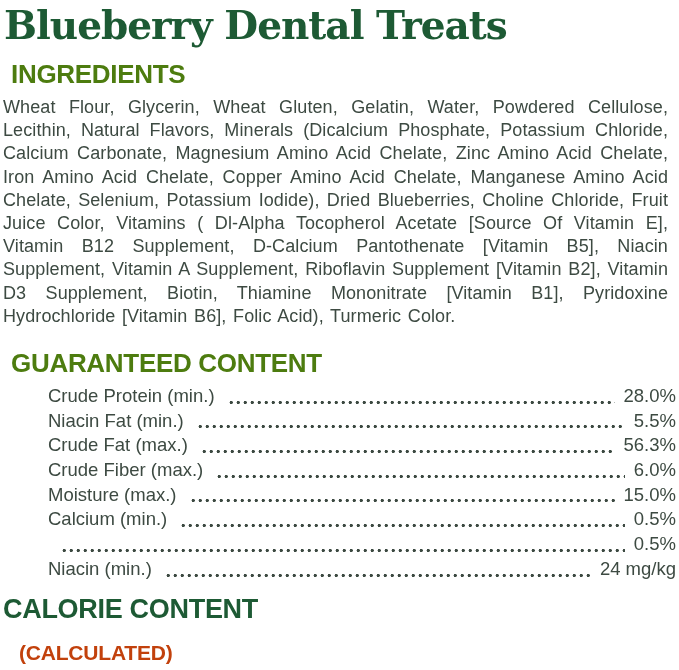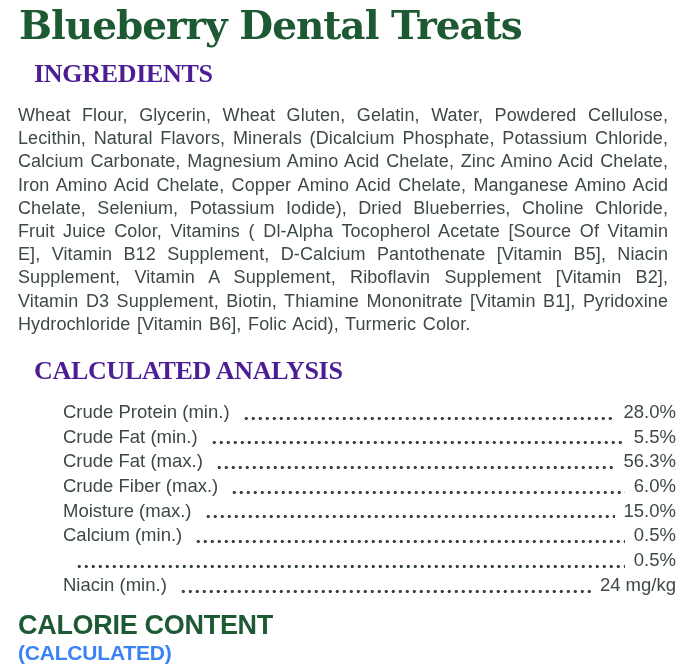--- a/index.html
+++ b/index.html
@@ -12,42 +12,42 @@
     height: 670px;
     overflow: hidden;
     font-family: "Liberation Sans", sans-serif;
     color: #3d4a42;
     -webkit-font-smoothing: antialiased;
   }
   .page {
     box-sizing: border-box;
     width: 679px;
     height: 670px;
-    padding: 2px 3px 0 18px;
+    padding: 2px 3px 0 3px;
     border-radius: 10px;
   }
   
   .title {
     font-family: "DejaVu Serif", serif;
     font-weight: 700;
     font-size: 39px;
     line-height: 46px;
     letter-spacing: -1px;
     color: #1d5a34;
     margin: 0 0 0 1px;
   }
   
   .section-heading {
-    font-family: Liberation Serif, serif;
+    font-family: Liberation Sans, sans-serif;
     font-weight: 800;
     font-size: 26px;
     line-height: 28px;
     letter-spacing: -0.3px;
-    color: #4c1d95;
-    margin: 16px;
+    color: #4d7c0f;
+    margin: 8px;
   }
   .ingredients-heading { margin-top: 12px; }
   .analysis-heading   { margin-top: 21px; }
   
   .ingredients-text {
     font-size: 18px;
     line-height: 23.2px;
     text-align: justify;
     margin: 7px 8px 0 0;
     word-spacing: 1.5px;
@@ -88,22 +88,22 @@
     line-height: 30px;
     letter-spacing: -0.3px;
     color: #1d5a34;
     margin: 0;
   }
   .calorie-subheading {
     font-weight: 800;
     font-size: 21px;
     line-height: 25px;
     letter-spacing: -0.2px;
-    color: #3b82f6;
-    margin: 0;
+    color: #c2410c;
+    margin: 16px;
   }
   .calorie-value {
     margin-left: auto;
     font-size: 20.5px;
     letter-spacing: 0.2px;
     color: #3d4a42;
     padding-top: 8px;
     white-space: nowrap;
   }
 </style>
@@ -113,31 +113,31 @@
 <div class="page">
 
   <h1 class="title">Blueberry Dental Treats</h1>
 
   <section>
     <h2 class="section-heading ingredients-heading">INGREDIENTS</h2>
     <p class="ingredients-text">Wheat Flour, Glycerin, Wheat Gluten, Gelatin, Water, Powdered Cellulose, Lecithin, Natural Flavors, Minerals (Dicalcium Phosphate, Potassium Chloride, Calcium Carbonate, Magnesium Amino Acid Chelate, Zinc Amino Acid Chelate, Iron Amino Acid Chelate, Copper Amino Acid Chelate, Manganese Amino Acid Chelate, Selenium, Potassium Iodide), Dried Blueberries, Choline Chloride, Fruit Juice Color, Vitamins ( Dl-Alpha Tocopherol Acetate [Source Of Vitamin E], Vitamin B12 Supplement, D-Calcium Pantothenate [Vitamin B5], Niacin Supplement, Vitamin A Supplement, Riboflavin Supplement [Vitamin B2], Vitamin D3 Supplement, Biotin, Thiamine Mononitrate [Vitamin B1], Pyridoxine Hydrochloride [Vitamin B6], Folic Acid), Turmeric Color.</p>
   </section>
 
   <section>
-    <h2 class="section-heading analysis-heading">CALCULATED ANALYSIS</h2>
+    <h2 class="section-heading analysis-heading">GUARANTEED CONTENT</h2>
     <div class="analysis-rows">
 
       <div class="analysis-row">
         <span class="row-label">Crude Protein (min.)</span>
         <span class="leader-dots"></span>
         <span class="row-value">28.0%</span>
       </div>
 
       <div class="analysis-row">
-        <span class="row-label">Crude Fat (min.)</span>
+        <span class="row-label">Niacin Fat (min.)</span>
         <span class="leader-dots"></span>
         <span class="row-value">5.5%</span>
       </div>
 
       <div class="analysis-row">
         <span class="row-label">Crude Fat (max.)</span>
         <span class="leader-dots"></span>
         <span class="row-value">56.3%</span>
       </div>
 

